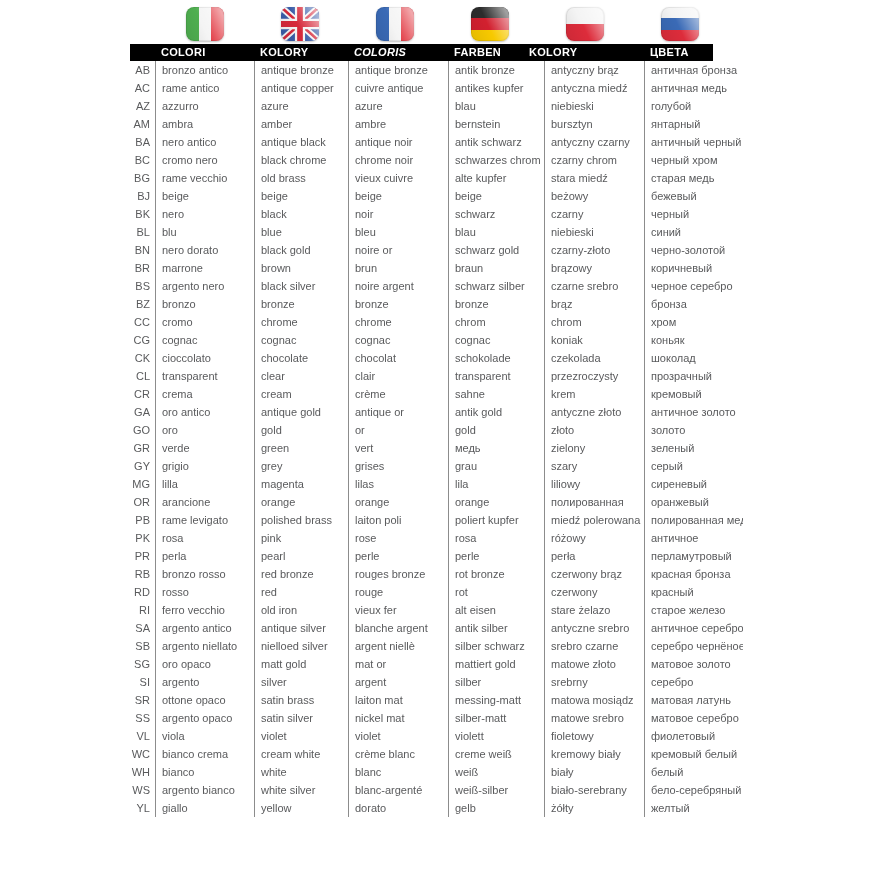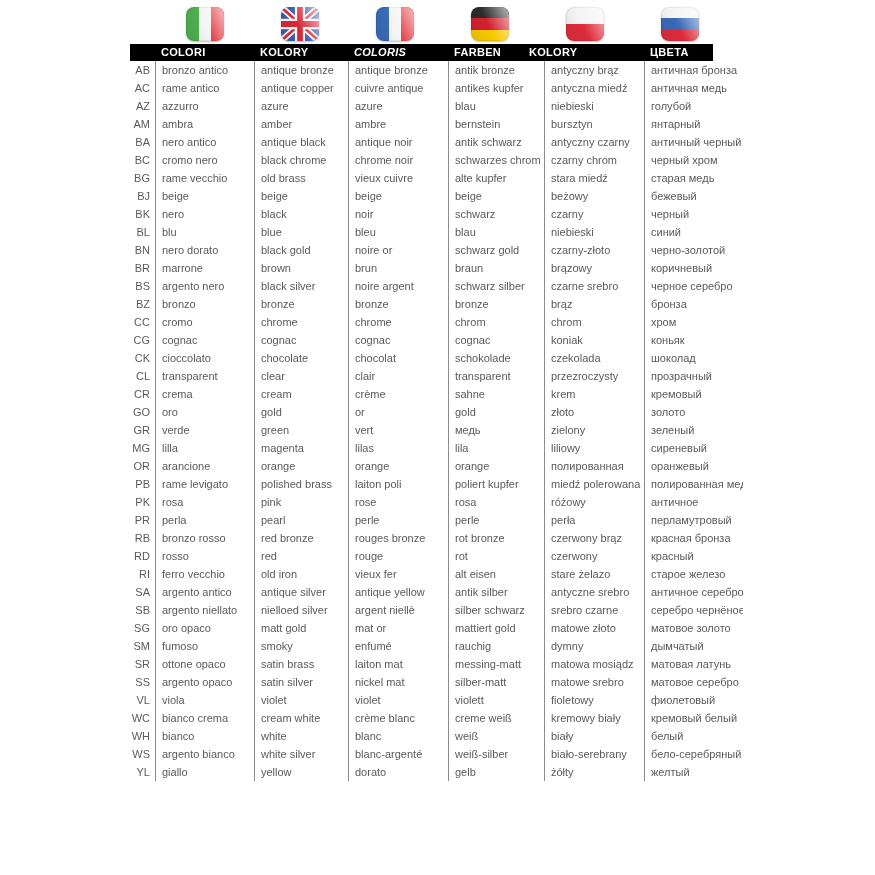--- a/index.html
+++ b/index.html
@@ -293,20 +293,29 @@
     <div class="tr">
       <div class="td code">CR</div>
       <div class="td">crema</div>
       <div class="td">cream</div>
       <div class="td">crème</div>
       <div class="td">sahne</div>
       <div class="td">krem</div>
       <div class="td">кремовый</div>
     </div>
 
+    <div class="tr">
+      <div class="td code">GA</div>
+      <div class="td">oro antico</div>
+      <div class="td">antique gold</div>
+      <div class="td">antique or</div>
+      <div class="td">antik gold</div>
+      <div class="td">antyczne złoto</div>
+      <div class="td">античное золото</div>
+    </div>
 
     <div class="tr">
       <div class="td code">GO</div>
       <div class="td">oro</div>
       <div class="td">gold</div>
       <div class="td">or</div>
       <div class="td">gold</div>
       <div class="td">złoto</div>
       <div class="td">золото</div>
     </div>
@@ -314,20 +323,29 @@
     <div class="tr">
       <div class="td code">GR</div>
       <div class="td">verde</div>
       <div class="td">green</div>
       <div class="td">vert</div>
       <div class="td">медь</div>
       <div class="td">zielony</div>
       <div class="td">зеленый</div>
     </div>
 
+    <div class="tr">
+      <div class="td code">GY</div>
+      <div class="td">grigio</div>
+      <div class="td">grey</div>
+      <div class="td">grises</div>
+      <div class="td">grau</div>
+      <div class="td">szary</div>
+      <div class="td">серый</div>
+    </div>
 
     <div class="tr">
       <div class="td code">MG</div>
       <div class="td">lilla</div>
       <div class="td">magenta</div>
       <div class="td">lilas</div>
       <div class="td">lila</div>
       <div class="td">liliowy</div>
       <div class="td">сиреневый</div>
     </div>
@@ -399,21 +417,21 @@
       <div class="td">vieux fer</div>
       <div class="td">alt eisen</div>
       <div class="td">stare żelazo</div>
       <div class="td">старое железо</div>
     </div>
 
     <div class="tr">
       <div class="td code">SA</div>
       <div class="td">argento antico</div>
       <div class="td">antique silver</div>
-      <div class="td">antique yellow</div>
+      <div class="td">blanche argent</div>
       <div class="td">antik silber</div>
       <div class="td">antyczne srebro</div>
       <div class="td">античное серебро</div>
     </div>
 
     <div class="tr">
       <div class="td code">SB</div>
       <div class="td">argento niellato</div>
       <div class="td">nielloed silver</div>
       <div class="td">argent niellè</div>
@@ -425,30 +443,30 @@
     <div class="tr">
       <div class="td code">SG</div>
       <div class="td">oro opaco</div>
       <div class="td">matt gold</div>
       <div class="td">mat or</div>
       <div class="td">mattiert gold</div>
       <div class="td">matowe złoto</div>
       <div class="td">матовое золото</div>
     </div>
 
-
-    <div class="tr">
-      <div class="td code">SM</div>
-      <div class="td">fumoso</div>
-      <div class="td">smoky</div>
-      <div class="td">enfumé</div>
-      <div class="td">rauchig</div>
-      <div class="td">dymny</div>
-      <div class="td">дымчатый</div>
-    </div>
+    <div class="tr">
+      <div class="td code">SI</div>
+      <div class="td">argento</div>
+      <div class="td">silver</div>
+      <div class="td">argent</div>
+      <div class="td">silber</div>
+      <div class="td">srebrny</div>
+      <div class="td">серебро</div>
+    </div>
+
 
     <div class="tr">
       <div class="td code">SR</div>
       <div class="td">ottone opaco</div>
       <div class="td">satin brass</div>
       <div class="td">laiton mat</div>
       <div class="td">messing-matt</div>
       <div class="td">matowa mosiądz</div>
       <div class="td">матовая латунь</div>
     </div>

